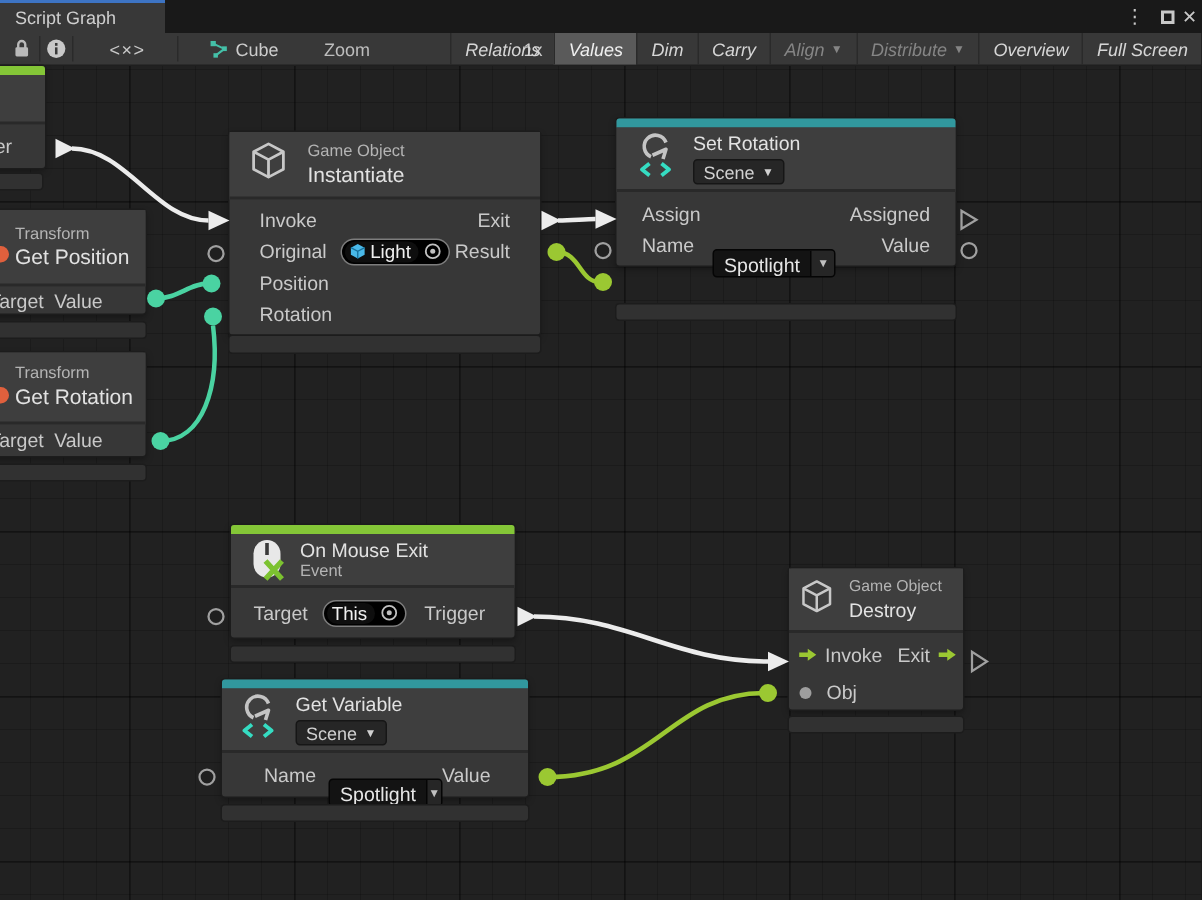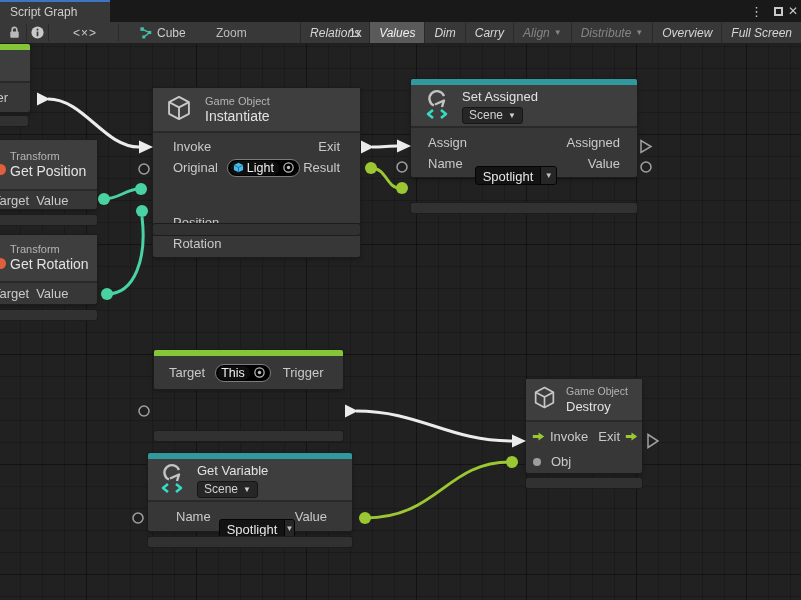--- a/index.html
+++ b/index.html
@@ -209,42 +209,42 @@
             <span>Light</span>
           </span>
           <svg width="13" height="13" viewBox="0 0 14 14">
             <circle cx="7" cy="7" r="5" stroke="#c0c0c0" stroke-width="1.3" fill="none"></circle>
             <circle cx="7" cy="7" r="1.8" fill="#c0c0c0"></circle>
           </svg>
         </span>
         <span class="grow"></span>
         <span>Result</span>
       </div>
-      <div class="row" style="height:21px; padding:0 20px;margin-top:34px;">
+      <div class="row" style="height:21px; padding:0 20px;">
         <span>Position</span>
       </div>
       <div class="row" style="height:21px; padding:0 20px;">
         <span>Rotation</span>
       </div>
     </div>
   </div>
   <div class="footer" style="left:153px; top:224px; width:207px; height:11px;"></div>
 
   <div class="node" style="left:411px; top:79px; width:226px;">
     <div class="accent teal"></div>
     <div class="hdr" style="height:43px; padding-left:10px; gap:9px;">
       <span>
         <svg width="32" height="34" viewBox="0 0 32 34">
           <path d="M23 9 a7.5 7.5 0 1 0 -10 9.5" stroke="#c4c4c4" stroke-width="2.4" fill="none"></path>
           <path d="M14 17.5 L23 13.5 L21 20" stroke="#c4c4c4" stroke-width="2.4" fill="none" stroke-linejoin="round"></path>
           <path d="M12 23 l-5 4 5 4 M20 23 l5 4 -5 4" stroke="#35dcc2" stroke-width="2.6" fill="none" stroke-linejoin="round"></path>
         </svg>
       </span>
       <div>
-        <div class="ttl" style="font-size:13px;">Set Assigned</div>
+        <div class="ttl" style="font-size:13px;">Set Rotation</div>
         <div class="drop" style="margin-top:2px;">
           <span>Scene</span>
           <span class="caret" style="margin-left:0;">▼</span>
         </div>
       </div>
     </div>
     <div style="padding:4px 0 3px 0;">
       <div class="row" style="height:21px; padding:0 17px;">
         <span>Assign</span>
         <span class="grow"></span>
@@ -260,20 +260,33 @@
         </span>
         <span class="grow"></span>
         <span>Value</span>
       </div>
     </div>
   </div>
   <div class="footer" style="left:411px; top:203px; width:226px;"></div>
 
   <div class="node" style="left:154px; top:350px; width:189px;">
     <div class="accent lime"></div>
+    <div class="hdr" style="height:36px; padding-left:10px; gap:8px;">
+      <span style="position:relative; top:3px;">
+        <svg width="28" height="30" viewBox="0 0 28 30">
+          <path d="M14 1 a9 9 0 0 1 9 9 v7 a9 9 0 0 1 -18 0 v-7 a9 9 0 0 1 9 -9 z" fill="#e8e8e8"></path>
+          <rect x="12.8" y="3" width="2.4" height="8" fill="#3a3a3a"></rect>
+          <path d="M13 15 L24 27 M24 15 L13 27" stroke="#7cc230" stroke-width="3.6"></path>
+        </svg>
+      </span>
+      <div>
+        <div class="ttl" style="font-size:13px;">On Mouse Exit</div>
+        <div class="cat">Event</div>
+      </div>
+    </div>
     <div class="row" style="height:33px; padding:0 26px 0 9px; gap:6px;">
       <svg width="17" height="17" viewBox="0 0 24 24" fill="none" stroke="#b8b8b8" stroke-width="1.8" stroke-linejoin="round">
         <path d="M12 2.5 L20.5 7 V17 L12 21.5 L3.5 17 V7 Z"></path>
         <path d="M3.5 7 L12 11.5 L20.5 7 M12 11.5 V21.5"></path>
       </svg>
       <span>Target</span>
       <span class="pill" style="margin-left:4px;">
         <span class="chip">This</span>
         <svg width="13" height="13" viewBox="0 0 14 14">
           <circle cx="7" cy="7" r="5" stroke="#c0c0c0" stroke-width="1.3" fill="none"></circle>

